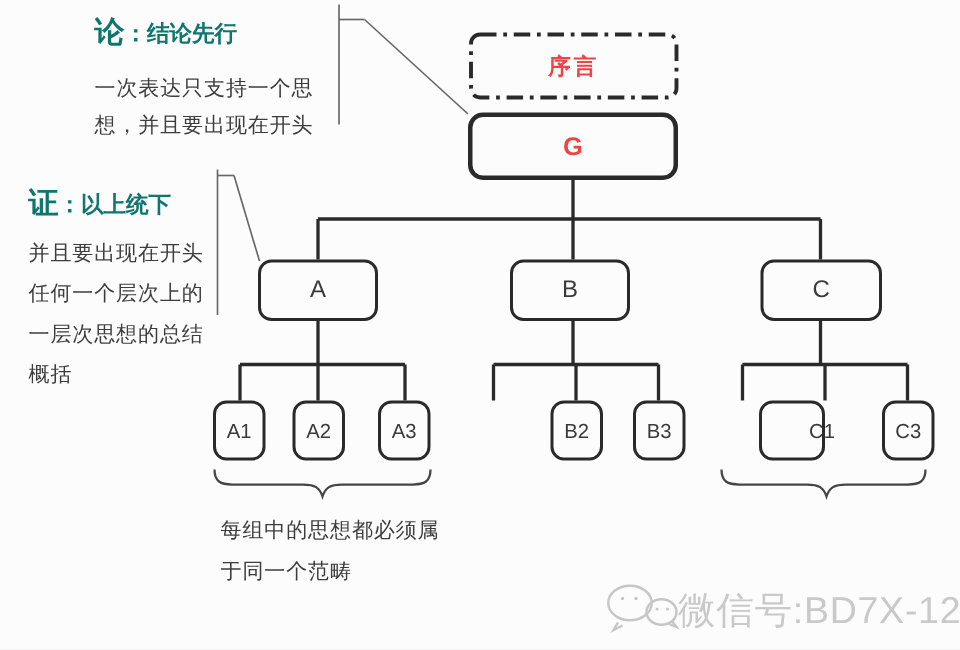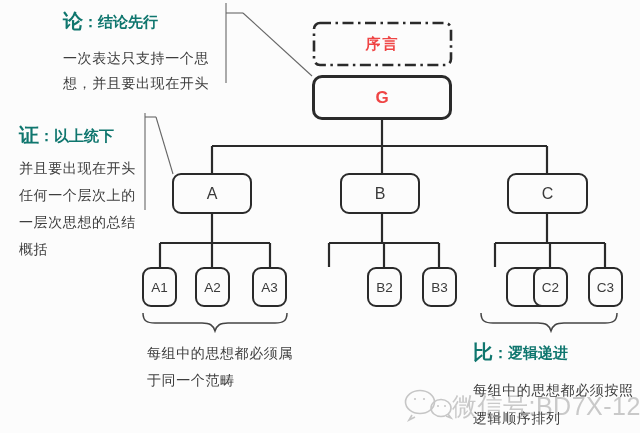--- a/index.html
+++ b/index.html
@@ -113,21 +113,20 @@
   <div class="node l2 a">A</div>
   <div class="node l2 b">B</div>
   <div class="node l2 c">C</div>
 
   <div class="node l3 p-a1">A1</div>
   <div class="node l3 p-a2">A2</div>
   <div class="node l3 p-a3">A3</div>
   <div class="node l3 p-b2">B2</div>
   <div class="node l3 p-b3">B3</div>
   <div class="node l3 p-c1">C1</div>
-  <div class="node l3 p-c2">C2</div>
   <div class="node l3 p-c3">C3</div>
 
   <div class="ann ann-conclusion">
     <div class="head"><span class="term">论</span><span>：结论先行</span></div>
     <div class="bline">一次表达只支持一个思</div>
     <div class="bline">想，并且要出现在开头</div>
   </div>
 
   <div class="ann ann-support">
     <div class="head"><span class="term">证</span><span>：以上统下</span></div>
@@ -135,19 +134,14 @@
     <div class="bline">任何一个层次上的</div>
     <div class="bline">一层次思想的总结</div>
     <div class="bline">概括</div>
   </div>
 
   <div class="ann ann-grouping">
     <div class="bline">每组中的思想都必须属</div>
     <div class="bline">于同一个范畴</div>
   </div>
 
-  <div class="ann ann-ordering">
-    <div class="head"><span class="term">比</span><span>：逻辑递进</span></div>
-    <div class="bline">每组中的思想都必须按照</div>
-    <div class="bline">逻辑顺序排列</div>
-  </div>
 
 </div>
 
 </body></html>

